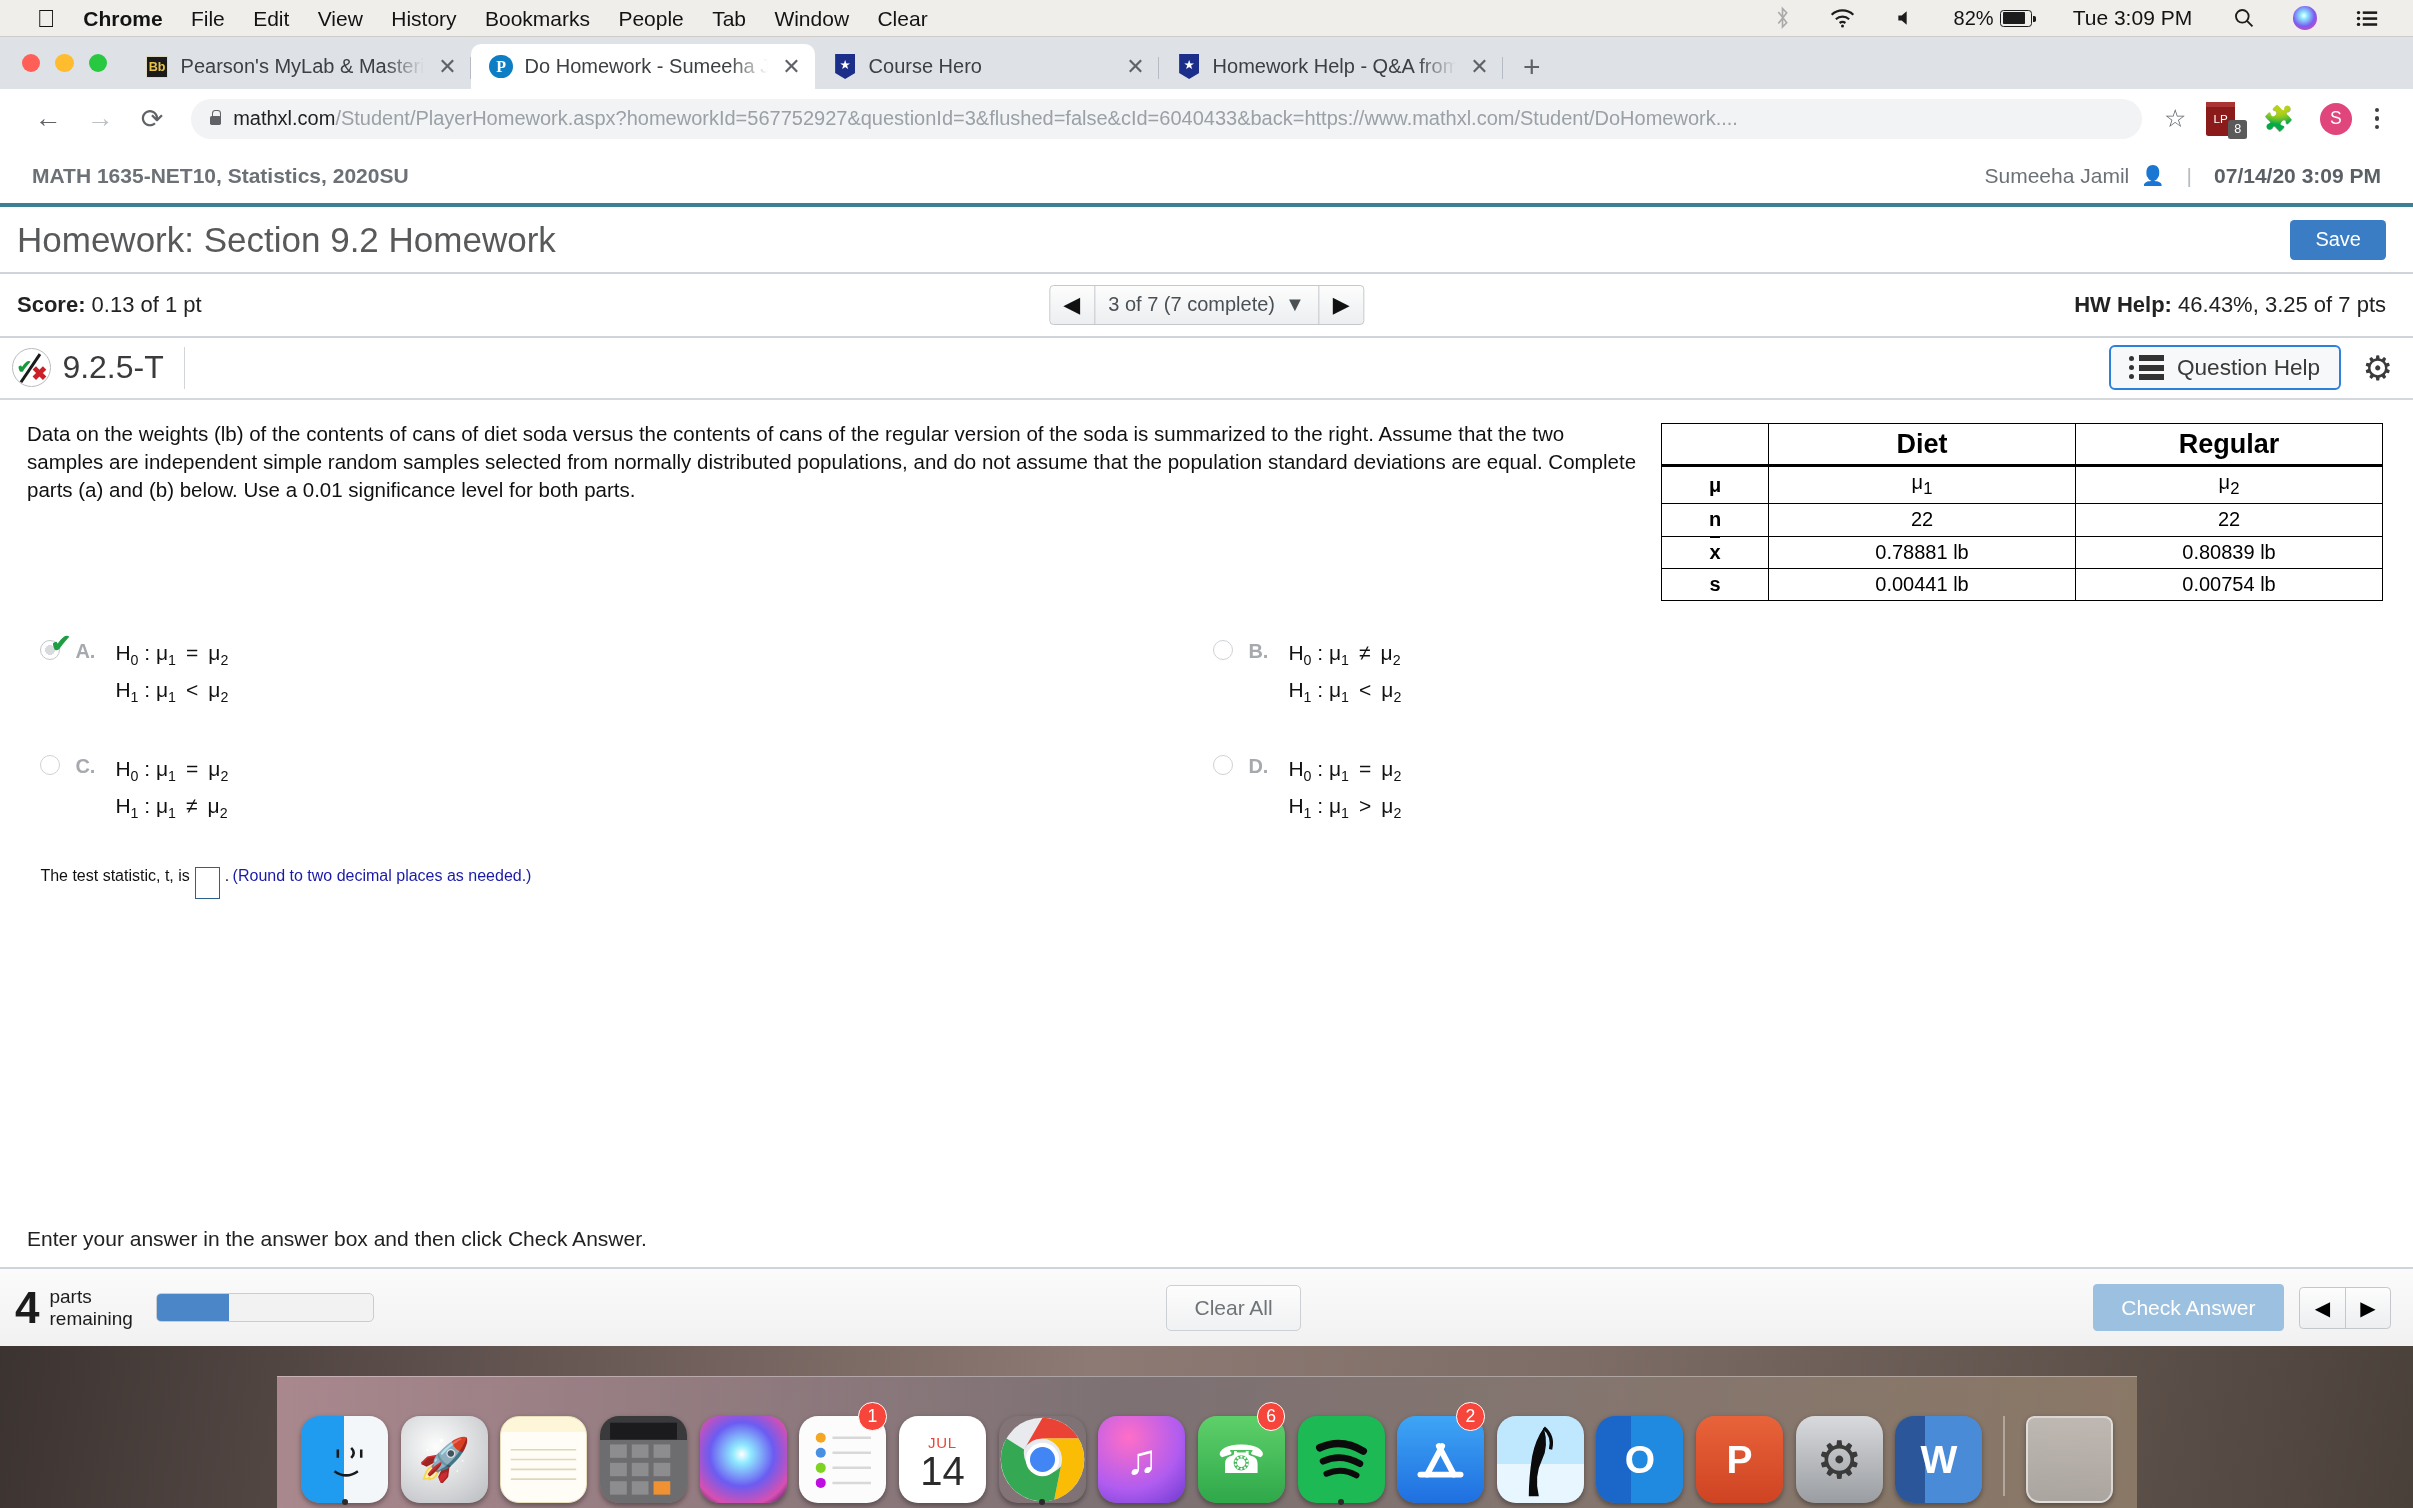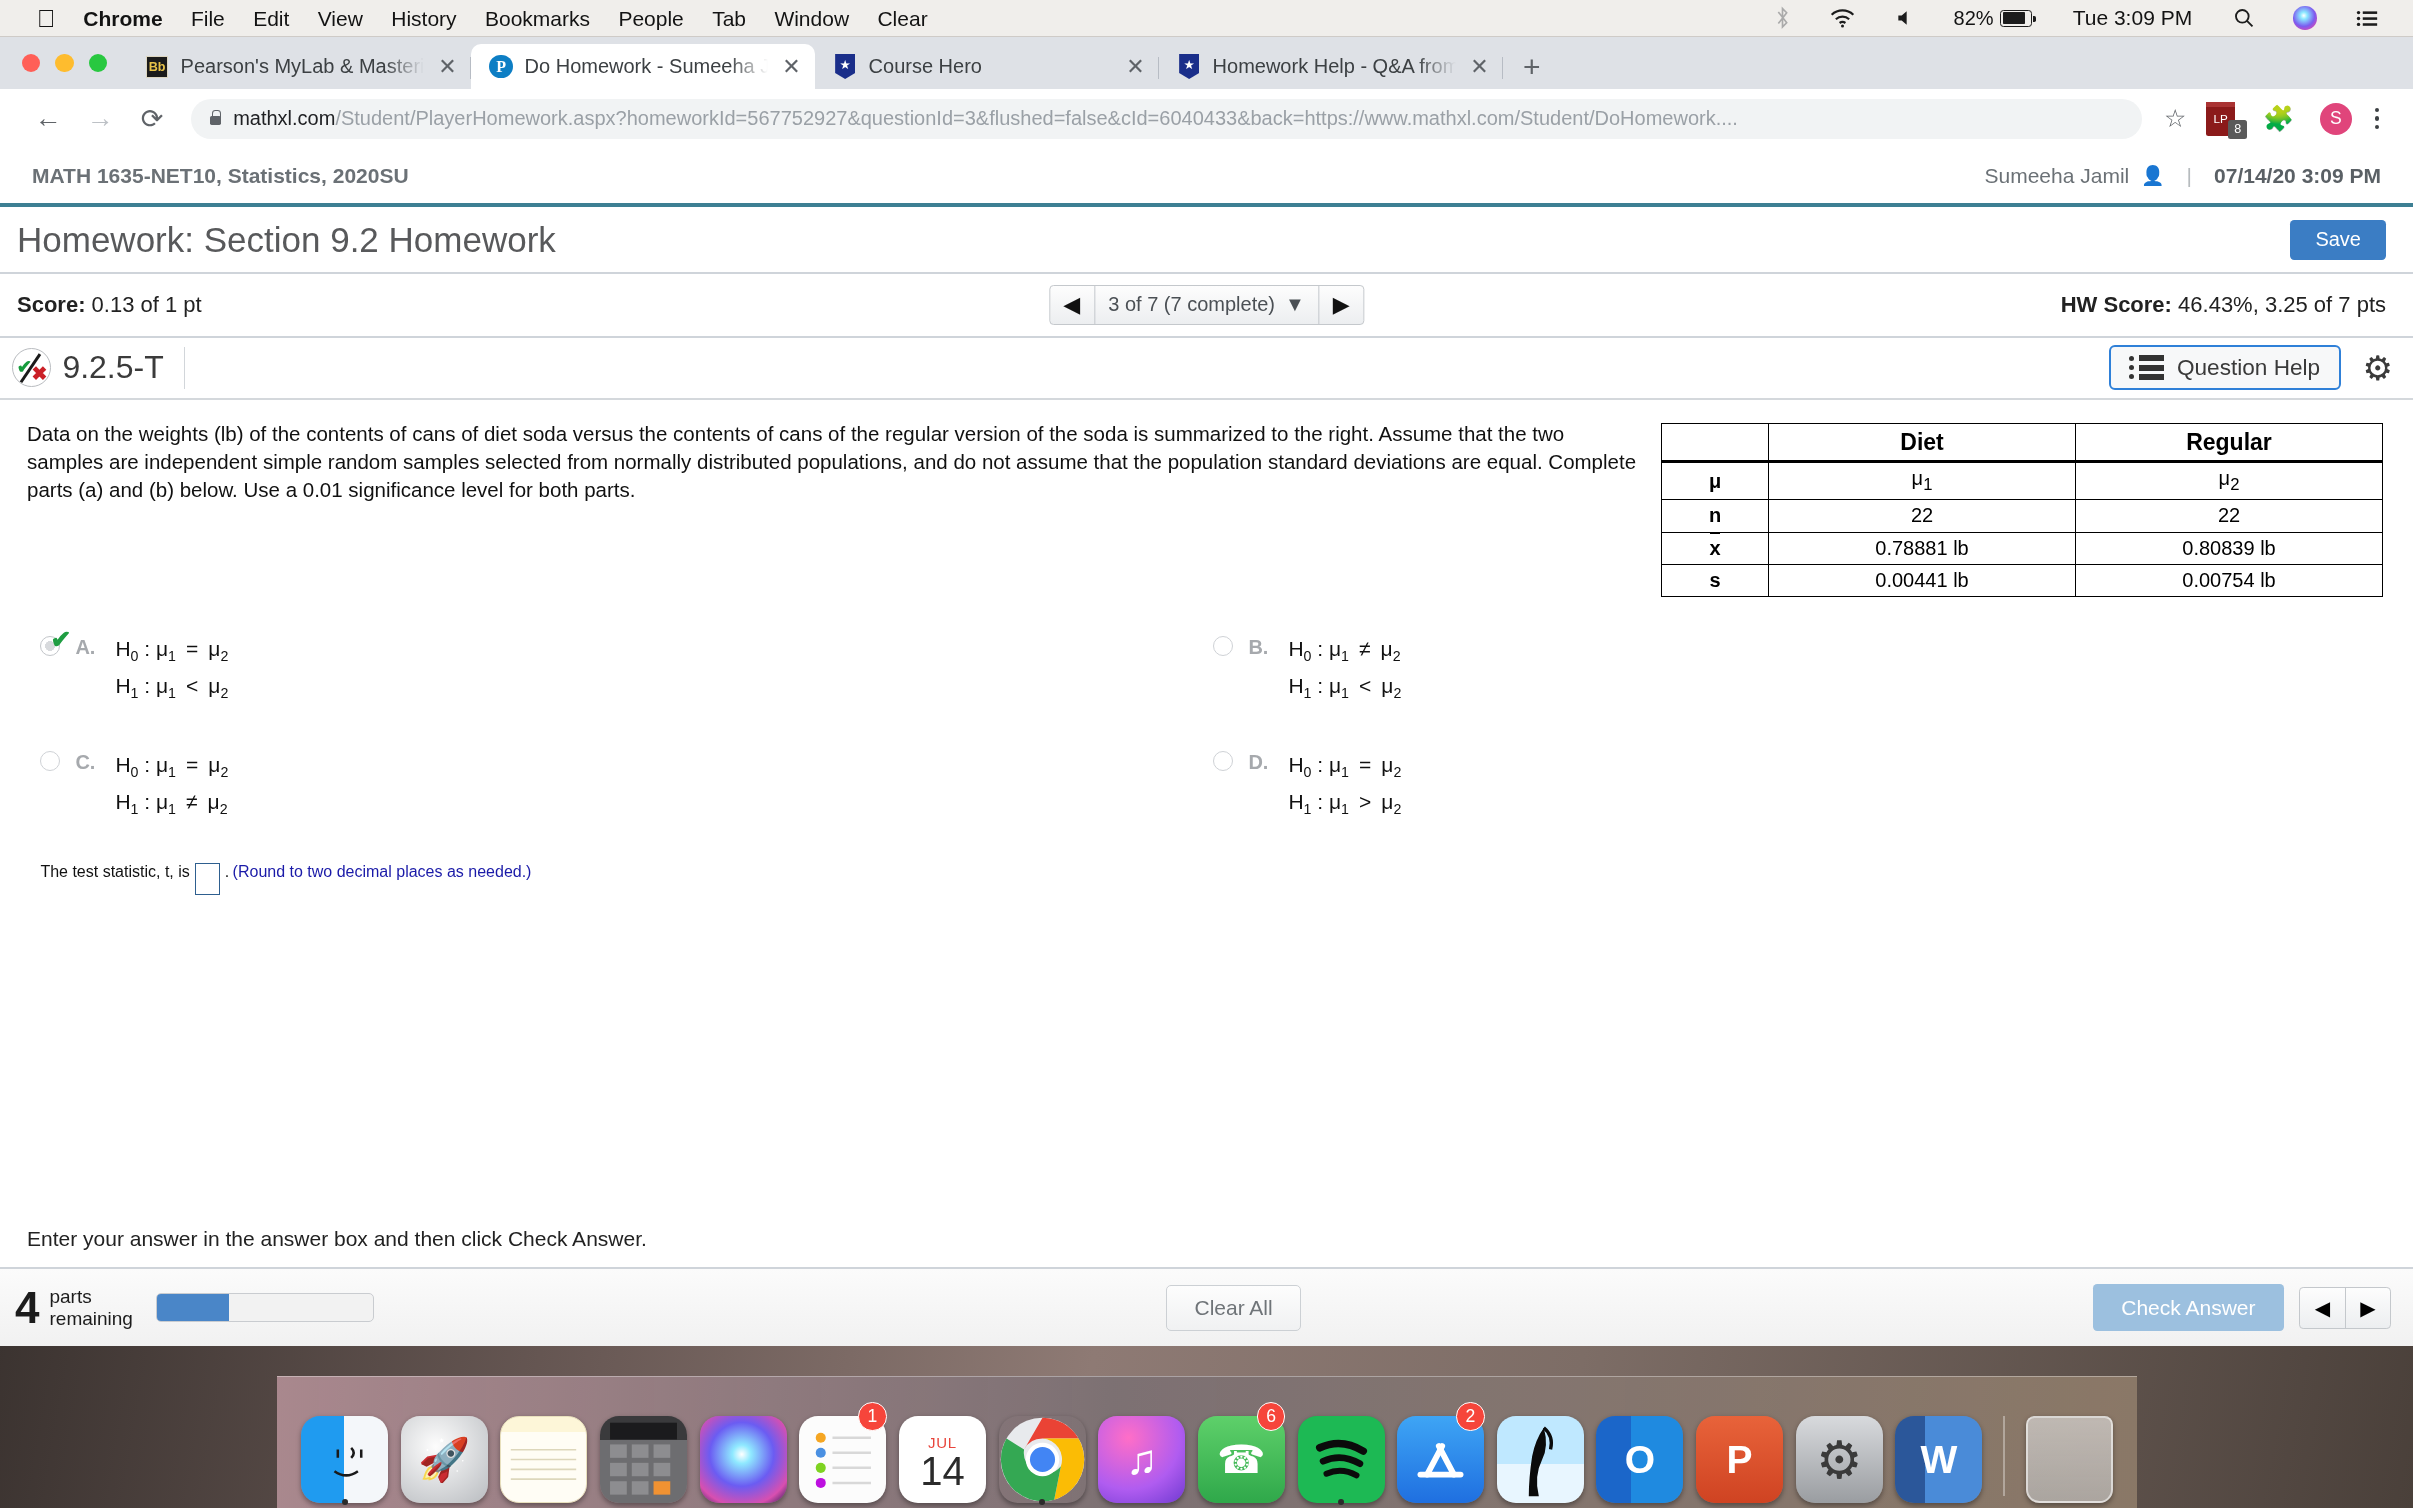--- a/index.html
+++ b/index.html
@@ -192,21 +192,21 @@
 
   .qid-rule { height: 2.5px; background: #d4d8dc; }
 
   
   .prob { position: relative; padding: 20px 17px 0 27px; }
   .prob-flex { display: flex; gap: 17px; align-items: flex-start; }
   .prob-text { width: 1617px; font-size: 20.5px; line-height: 1.36; color: #111; }
 
   .stats-table { border-collapse: collapse; font-size: 20px; background: #fff; margin-top: 3.4px; }
   .stats-table td, .stats-table th { border: 1.7px solid #000; padding: 4.2px 0; text-align: center; }
-  .stats-table th { font-weight: bold; font-size: 23px; }
+  .stats-table th { font-weight: bold; font-size: 27px; }
   .col-lbl { width: 107px; font-weight: bold; }
   .col-val { width: 307px; }
   .stats-table tr.hdr th { border-bottom: 3.4px solid #000; }
   .xbar { position: relative; display:inline-block; }
   .xbar::before { content:""; position:absolute; left:0.8px; right:0.8px; top:-4.2px; height:1.7px; background:#000; }
 
   .part-a { font-size: 20.5px; color: #111; margin: 32px 0 0 0; padding-left: 10px; }
   .q-line { font-size: 20.5px; color: #111; margin: 28.5px 0 0 0; padding-left: 10px; }
 
   .choices { margin-top: 35px; padding-left: 13.4px; position: relative; }
@@ -632,21 +632,21 @@
       </div>
       <div class="pager">
         <div class="pager-arrow l">◀</div>
         <div class="pager-mid">
           <span>3 of 7 (7 complete)</span>
           <span>▼</span>
         </div>
         <div class="pager-arrow r">▶</div>
       </div>
       <div class="hw-score">
-        <b>HW Score:</b>
+        <b>HW Help:</b>
         <span>46.43%, 3.25 of 7 pts</span>
       </div>
     </div>
     <div class="thin-rule"></div>
 
     <div class="qid-row">
       <div class="qmark-ico">
         <span class="circ"></span>
           <span class="chk">✔</span>
           <span class="slash"></span>

